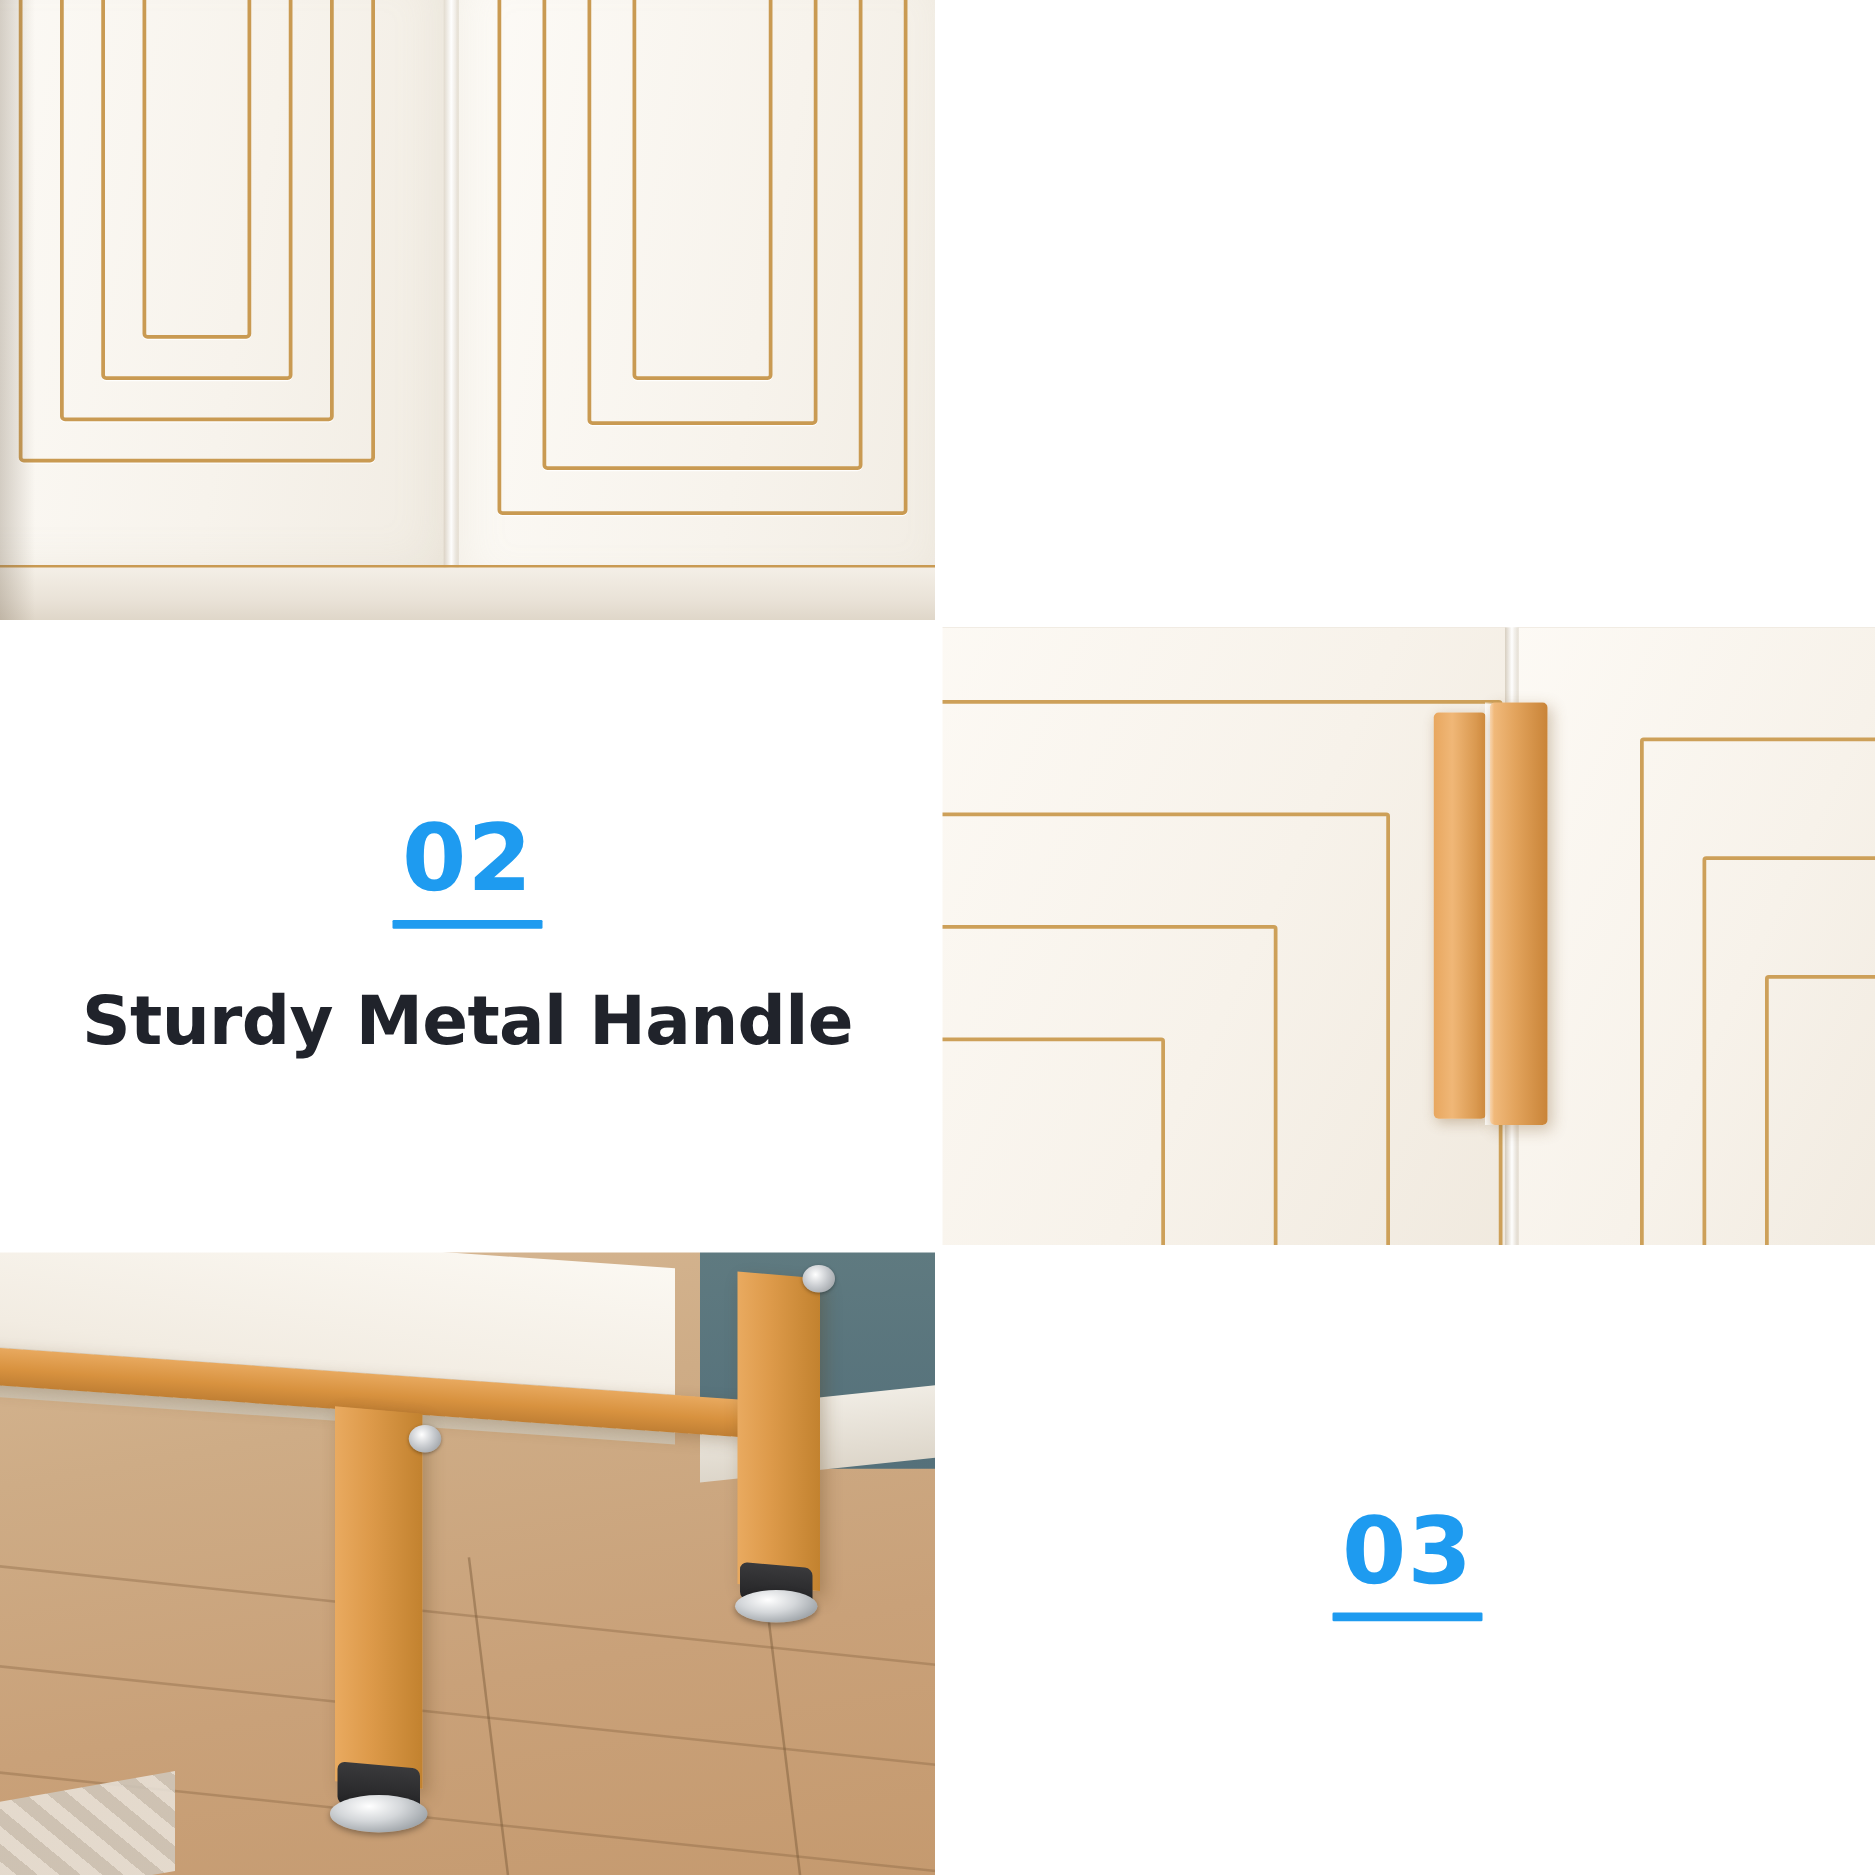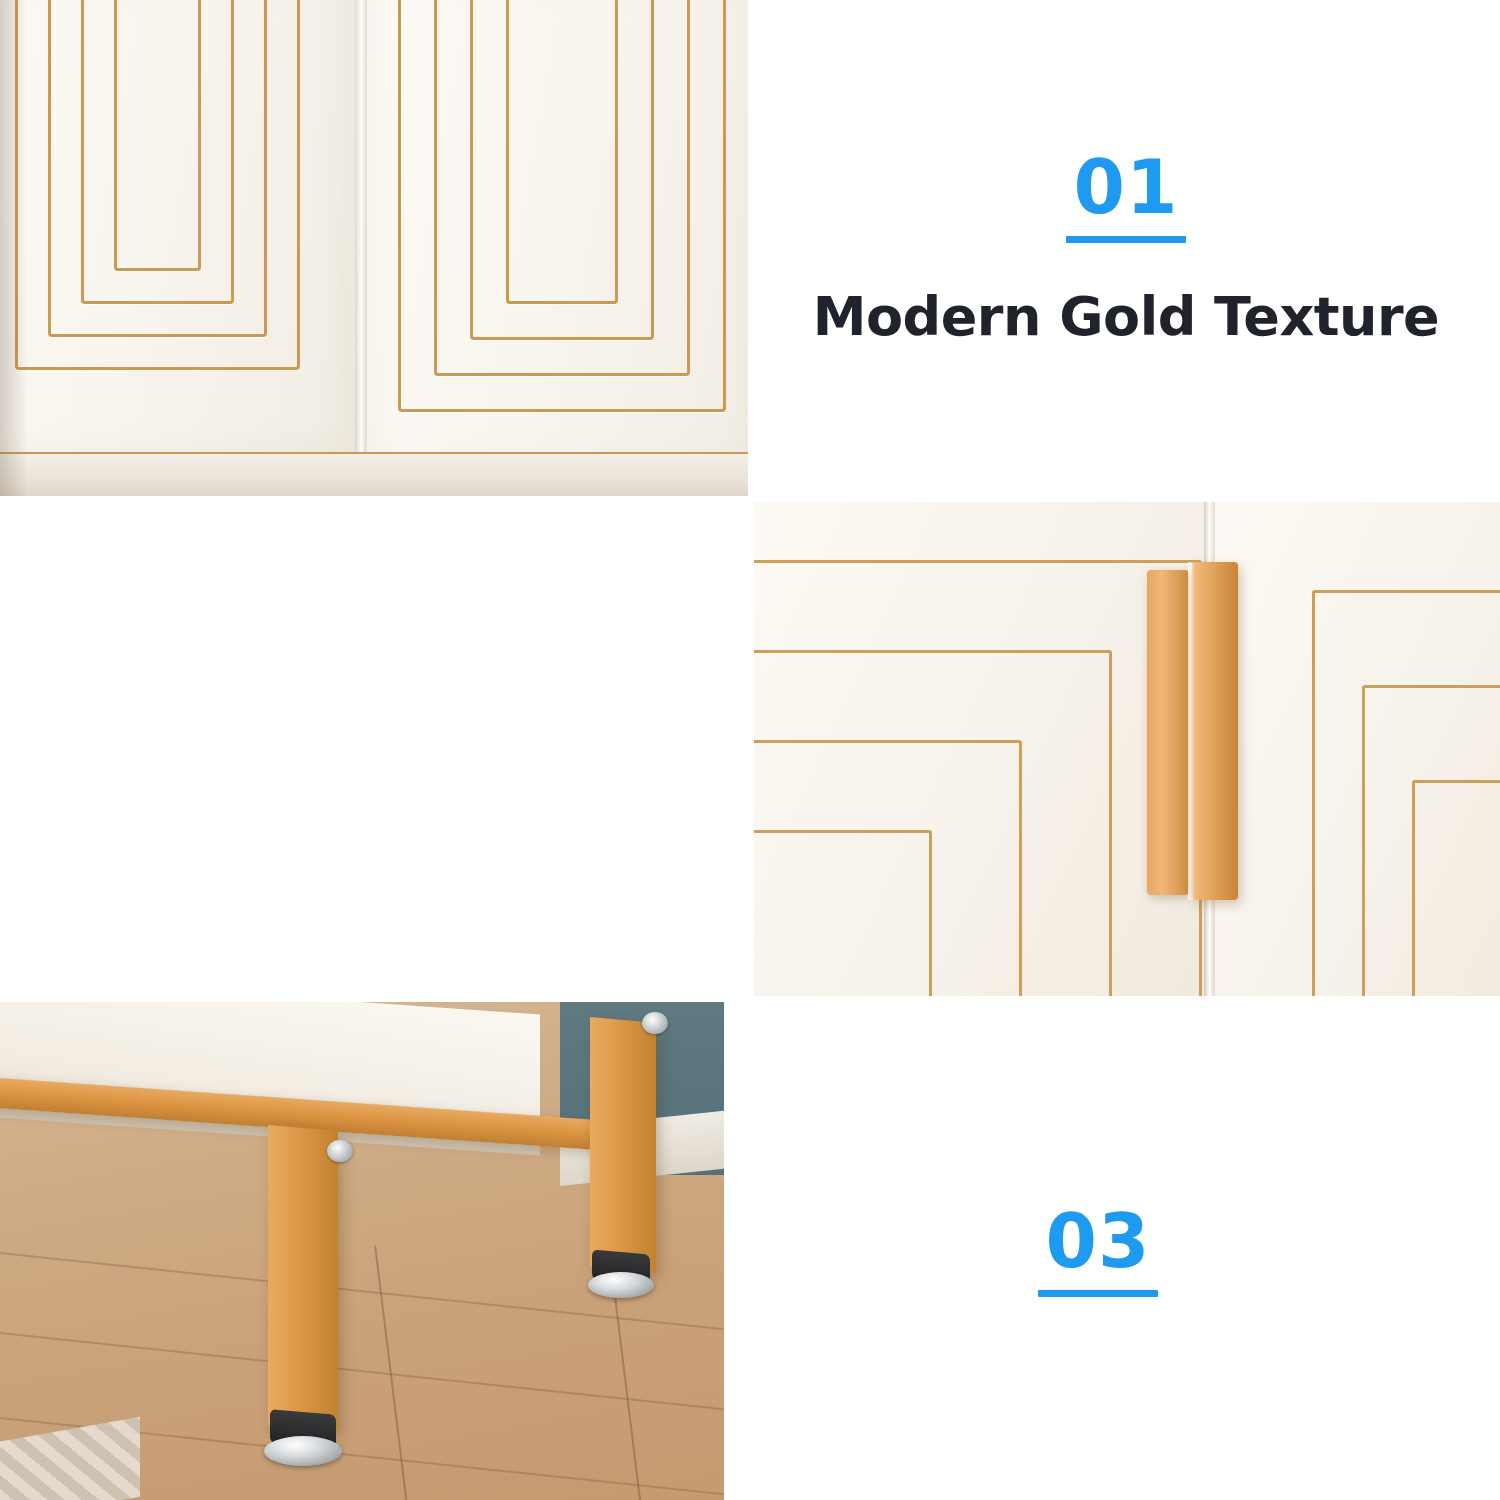--- a/index.html
+++ b/index.html
@@ -207,21 +207,21 @@
   .gutter-v {
     position: absolute; left: 748px; top: 0; width: 6px; height: 1500px;
     background: #ffffff;
   }
   .gutter-h1 { position: absolute; left: 0; top: 496px; width: 1500px; height: 6px; background: #ffffff; }
   .gutter-h2 { position: absolute; left: 0; top: 996px; width: 1500px; height: 6px; background: #ffffff; }
 
   
   #panel-01 { left: 752px; top: 0; width: 748px; height: 498px; }
   #panel-02 { left: 0; top: 500px; width: 748px; height: 498px; }
-  #panel-03 { left: 724px; top: 1000px; width: 748px; height: 500px; }
+  #panel-03 { left: 752px; top: 1000px; width: 748px; height: 500px; }
 </style>
 </head>
 <body>
 
 <div class="board">
 
   <div class="cell" id="photo-doors">
     <div class="doors-bg"></div>
     <div class="door door-a"></div>
     <div class="door door-b"></div>
@@ -234,26 +234,26 @@
     <div class="gold-frame" style="left:398px; top:-40px; width:328px; height:452px;"></div>
     <div class="gold-frame" style="left:434px; top:-40px; width:256px; height:416px;"></div>
     <div class="gold-frame" style="left:470px; top:-40px; width:184px; height:380px;"></div>
     <div class="gold-frame" style="left:506px; top:-40px; width:112px; height:344px;"></div>
 
     <div class="door-gap"></div>
     <div class="door-base"></div>
     <div class="door-shadow-left"></div>
   </div>
 
-  <div class="cell text-panel" id="panel-01">
-    <div class="num">01</div>
+
+  <div class="cell text-panel" id="panel-02">
+    <div class="num">02</div>
     <div class="num-underline" style="width:120px;"></div>
-    <div class="caption">Modern Gold Texture</div>
-  </div>
-
+    <div class="caption">Sturdy Metal Handle</div>
+  </div>
 
   <div class="cell" id="photo-handle">
     <div class="handle-bg"></div>
     <div class="h-door h-left"></div>
     <div class="h-door h-right"></div>
     <div class="h-top-edge"></div>
 
     <div class="h-gold" style="left:-40px; top:60px;  width:490px; height:480px;"></div>
     <div class="h-gold" style="left:-40px; top:150px; width:400px; height:400px;"></div>
     <div class="h-gold" style="left:-40px; top:240px; width:310px; height:320px;"></div>

